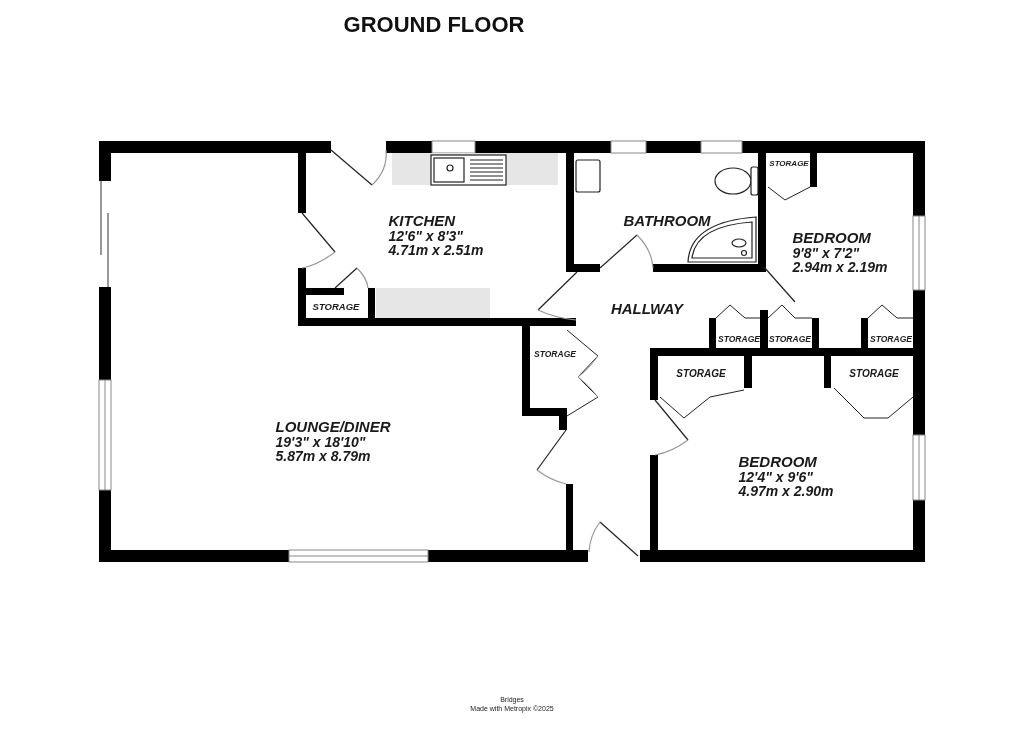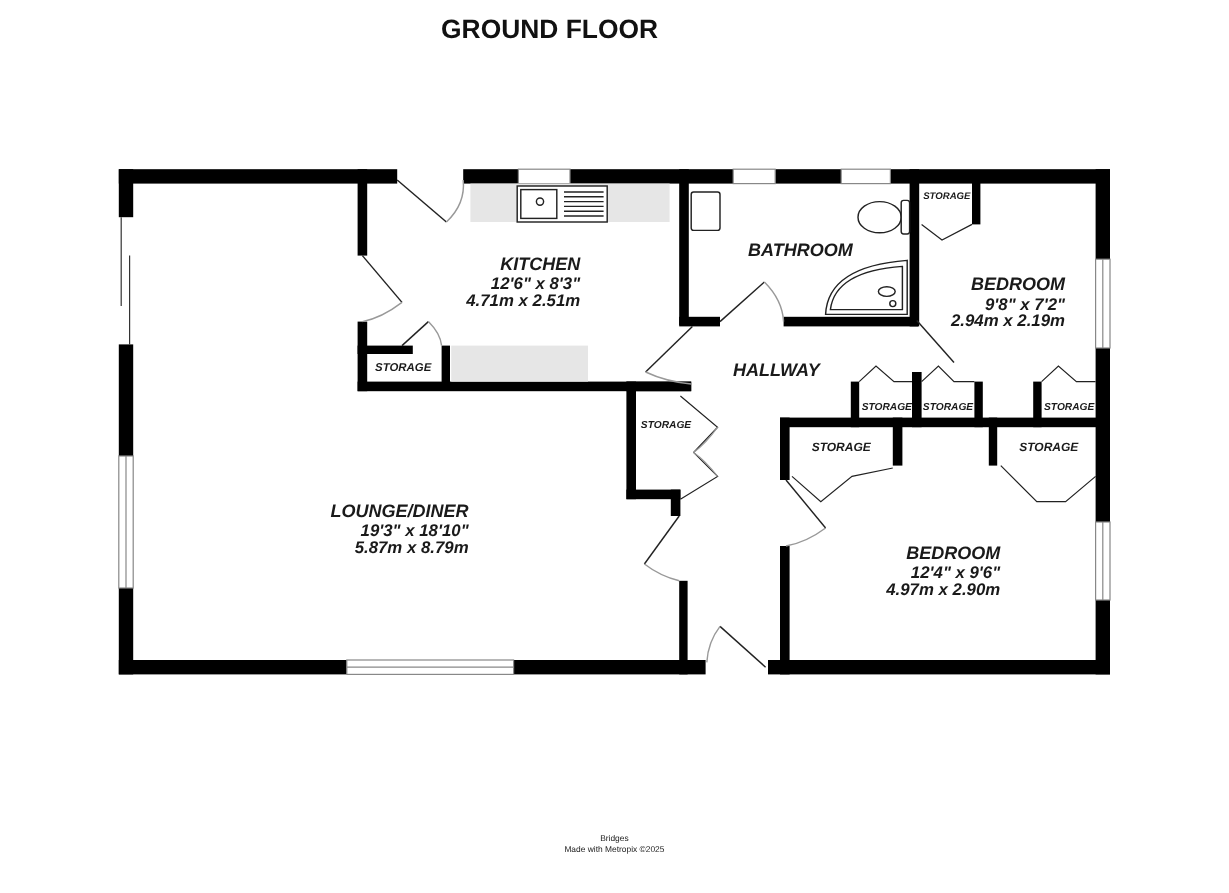--- a/index.html
+++ b/index.html
@@ -1,19 +1,19 @@
 <!DOCTYPE html>
 <html><head>
 <meta charset="utf-8">
 <style>
   html,body{margin:0;padding:0;background:#ffffff;}
   body{width:1024px;height:744px;position:relative;overflow:hidden;font-family:"Liberation Sans",sans-serif;}
-  .title{position:absolute;left:0;width:868px;top:12px;text-align:center;font-weight:bold;font-size:22px;color:#111;margin-left:24px;}
+  .title{position:absolute;left:0;width:868px;top:12px;text-align:center;font-weight:bold;font-size:22px;color:#111;}
   svg.plan{position:absolute;left:0;top:0;}
-  .lbl{position:absolute;text-align:right;font-style:italic;font-weight:bold;color:#1a1a1a;line-height:1.05;white-space:nowrap;transform:translateX(-50%);}
+  .lbl{position:absolute;text-align:left;font-style:italic;font-weight:bold;color:#1a1a1a;line-height:1.05;white-space:nowrap;transform:translateX(-50%);}
   .room{font-size:15px;}
   .dim{font-size:14px;}
   .sto{font-size:9.5px;}
   .footer{position:absolute;left:0;width:1024px;top:696px;text-align:center;font-size:7px;color:#222;line-height:1.25;}
 </style>
 </head>
 <body>
 
 <div class="title">GROUND FLOOR</div>
 
@@ -143,21 +143,21 @@
     <polyline points="868,318 882,305 897,318 913,318"></polyline>
   </g>
 </svg>
 
 <div class="lbl room" style="left:436px;top:213px;">
   <div>KITCHEN</div>
   <div class="dim">12'6"  x 8'3"</div>
   <div class="dim">4.71m  x 2.51m</div>
 </div>
 
-<div class="lbl room" style="left:667px;top:201px;font-style:italic;">
+<div class="lbl room" style="left:667px;top:213px;font-style:italic;">
   <div>BATHROOM</div>
 </div>
 
 <div class="lbl room" style="left:840px;top:230px;">
   <div>BEDROOM</div>
   <div class="dim">9'8"  x 7'2"</div>
   <div class="dim">2.94m  x 2.19m</div>
 </div>
 
 <div class="lbl room" style="left:647px;top:301px;">

